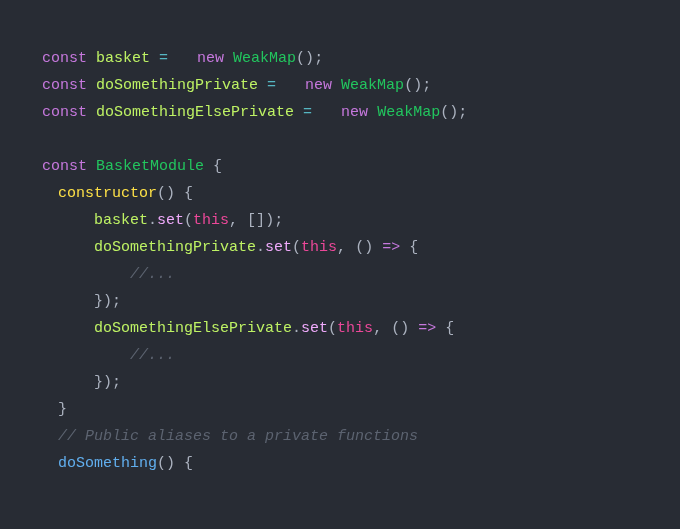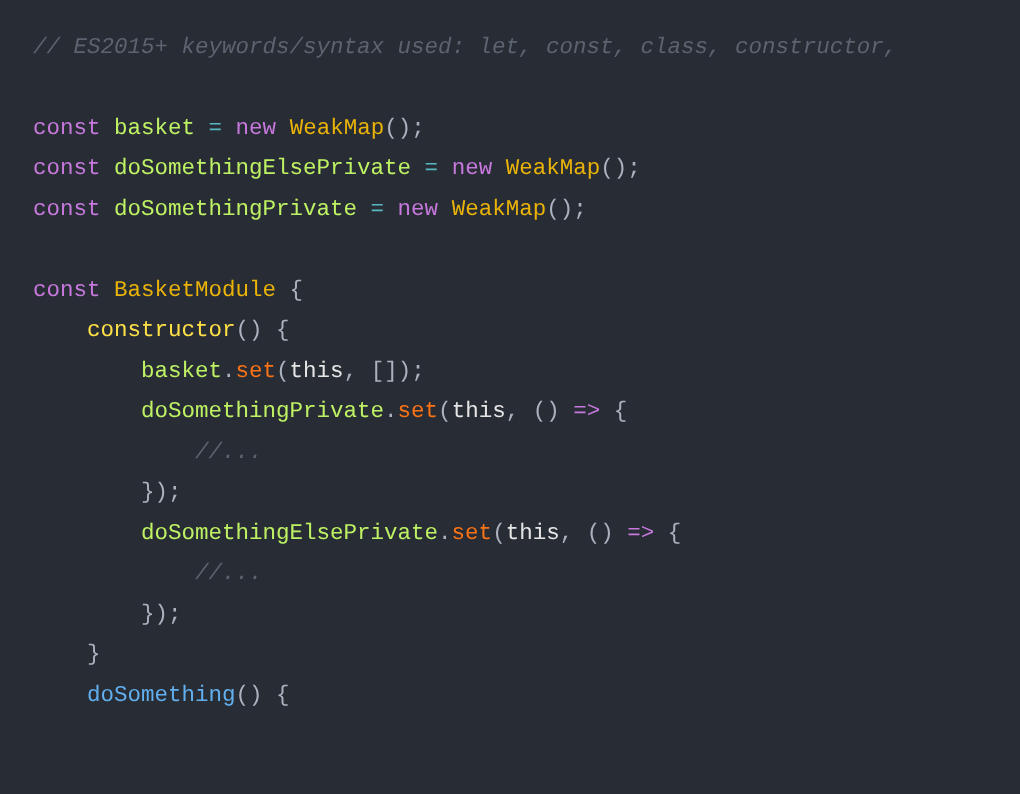--- a/index.html
+++ b/index.html
@@ -15,47 +15,47 @@
       color: #abb2bf;
       padding: 18px 22px;
       width: 680px;
       height: 529px;
       overflow: hidden;
     }
     .code-line {
       white-space: pre;
     }
     .comment { color: #5c6370; font-style: italic; }
-    .keyword { color: #c678dd; }
+    .keyword { color: #c678dd; margin-left: 20px; }
     .variable { color: #bef264; }
-    .classname { color: #eab308; }
+    .classname { color: #22c55e; }
     .funcname { color: #61afef; text-align: center; }
-    .funcmethod { color: #f97316; }
+    .funcmethod { color: #f0abfc; }
     .punct { color: #abb2bf; }
     .paren { color: #abb2bf; }
-    .this { color: #e5e5e5; margin-top: 12px; }
+    .this { color: #ec4899; margin-top: 12px; }
     .operator { color: #56b6c2; }
     .arrow { color: #c678dd; }
     .bracket { color: #abb2bf; }
     .constructor-kw { color: #fde047; }
   </style>
 </head>
 <body>
 
 <div id="code-container">
-    <div class="code-line"><span class="comment">// ES2015+ keywords/syntax used: let, const, class, constructor,</span></div>
     <div class="code-line">&nbsp;</div>
     <div class="code-line"><span class="keyword">const</span> <span class="variable">basket</span><span class="operator"> = </span><span class="keyword">new</span> <span class="classname">WeakMap</span><span class="paren">()</span><span class="punct">;</span></div>
+    <div class="code-line"><span class="keyword">const</span> <span class="variable">doSomethingPrivate</span><span class="operator"> = </span><span class="keyword">new</span> <span class="classname">WeakMap</span><span class="paren">()</span><span class="punct">;</span></div>
     <div class="code-line"><span class="keyword">const</span> <span class="variable">doSomethingElsePrivate</span><span class="operator"> = </span><span class="keyword">new</span> <span class="classname">WeakMap</span><span class="paren">()</span><span class="punct">;</span></div>
-    <div class="code-line"><span class="keyword">const</span> <span class="variable">doSomethingPrivate</span><span class="operator"> = </span><span class="keyword">new</span> <span class="classname">WeakMap</span><span class="paren">()</span><span class="punct">;</span></div>
     <div class="code-line">&nbsp;</div>
     <div class="code-line"><span class="keyword">const</span> <span class="classname">BasketModule</span> <span class="punct">{</span></div>
     <div class="code-line">    <span class="constructor-kw">constructor</span><span class="paren">()</span> <span class="punct">{</span></div>
     <div class="code-line">        <span class="variable">basket</span><span class="punct">.</span><span class="funcmethod">set</span><span class="paren">(</span><span class="this">this</span><span class="punct">, </span><span class="bracket">[]</span><span class="paren">)</span><span class="punct">;</span></div>
     <div class="code-line">        <span class="variable">doSomethingPrivate</span><span class="punct">.</span><span class="funcmethod">set</span><span class="paren">(</span><span class="this">this</span><span class="punct">, </span><span class="paren">()</span> <span class="arrow">=&gt;</span> <span class="punct">{</span></div>
     <div class="code-line">            <span class="comment">//...</span></div>
     <div class="code-line">        <span class="punct">});</span></div>
     <div class="code-line">        <span class="variable">doSomethingElsePrivate</span><span class="punct">.</span><span class="funcmethod">set</span><span class="paren">(</span><span class="this">this</span><span class="punct">, </span><span class="paren">()</span> <span class="arrow">=&gt;</span> <span class="punct">{</span></div>
     <div class="code-line">            <span class="comment">//...</span></div>
     <div class="code-line">        <span class="punct">});</span></div>
     <div class="code-line">    <span class="punct">}</span></div>
+    <div class="code-line">    <span class="comment">// Public aliases to a private functions</span></div>
     <div class="code-line">    <span class="funcname">doSomething</span><span class="paren">()</span> <span class="punct">{</span></div>
   </div>
 
 </body></html>

